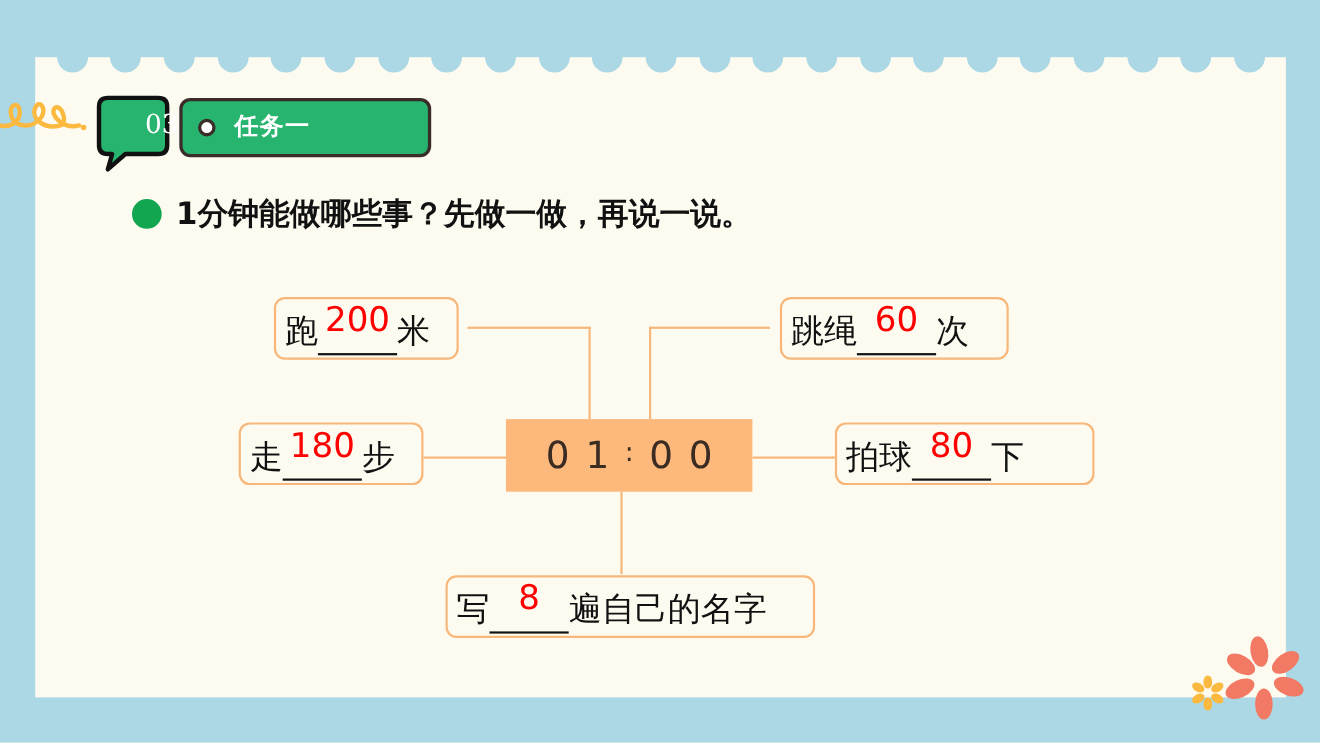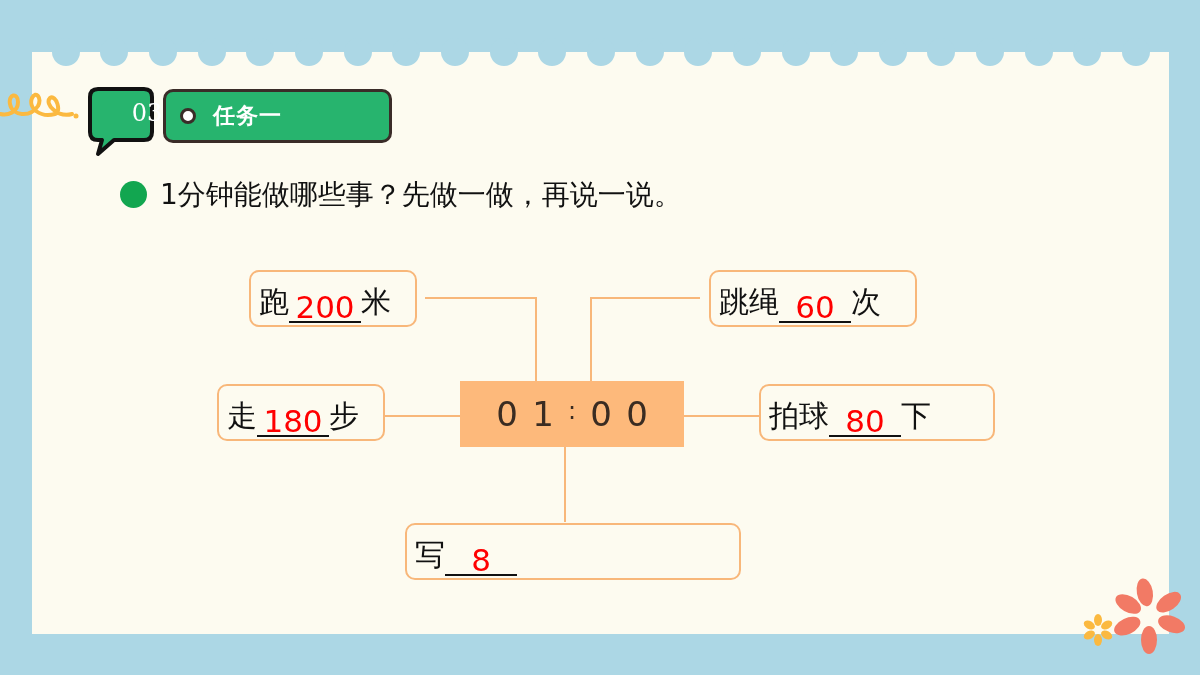--- a/index.html
+++ b/index.html
@@ -36,38 +36,37 @@
     position: absolute; left: 47px; top: 8px; color: #fff; font-weight: bold;
     font-size: 22px; line-height: 32px; letter-spacing: 1px;
   }
 
   .q-dot {
     position: absolute; left: 120px; top: 181px; width: 27px; height: 27px;
     border-radius: 50%; background: #12a650;
   }
   .q-text {
     position: absolute; left: 160px; top: 178px; font-size: 28px; line-height: 34px;
-    color: #111; white-space: nowrap;
+    color: #111; white-space: nowrap; font-weight: bold;
   }
 
   .box {
     position: absolute; height: 57px; border: 2px solid #f8b77a; border-radius: 10px;
     background: #fdfbf0; box-sizing: border-box; display: flex; align-items: center;
     padding-left: 8px; font-size: 30px; color: #111; white-space: nowrap;
   }
   .box .pre, .box .post { line-height: 40px; position: relative; top: 3px; }
   .blank {
     position: relative; display: inline-block; width: 72px; height: 40px;
     border-bottom: 2px solid #111; top: 3px;
   }
   .blank .ans {
     position: absolute; left: 0; right: 0; top: -10px; text-align: center;
     color: #f00; font-size: 31px; line-height: 40px;
     font-family: "DejaVu Sans", "Liberation Sans", sans-serif;
-    margin-top: 16px;
   }
 
   .timer {
     position: absolute; left: 460px; top: 381px; width: 224px; height: 66px;
     background: #fdb97b; display: flex; align-items: center; justify-content: center;
     color: #3a2c22; font-size: 34px; letter-spacing: 0;
   }
   .timer span { display: inline-block; }
   .timer .d { width: 36px; text-align: center; }
   .timer .colon { width: 22px; text-align: center; font-size: 24px; position: relative; top: -3px; }
@@ -190,13 +189,14 @@
     <span class="ans">80</span>
   </span>
   <span class="post">下</span>
 </div>
 
 <div class="box" style="left:405px; top:523px; width:336px;">
   <span class="pre">写</span>
   <span class="blank">
     <span class="ans">8</span>
   </span>
+  <span class="post">遍自己的名字</span>
 </div>
 
 </body></html>

